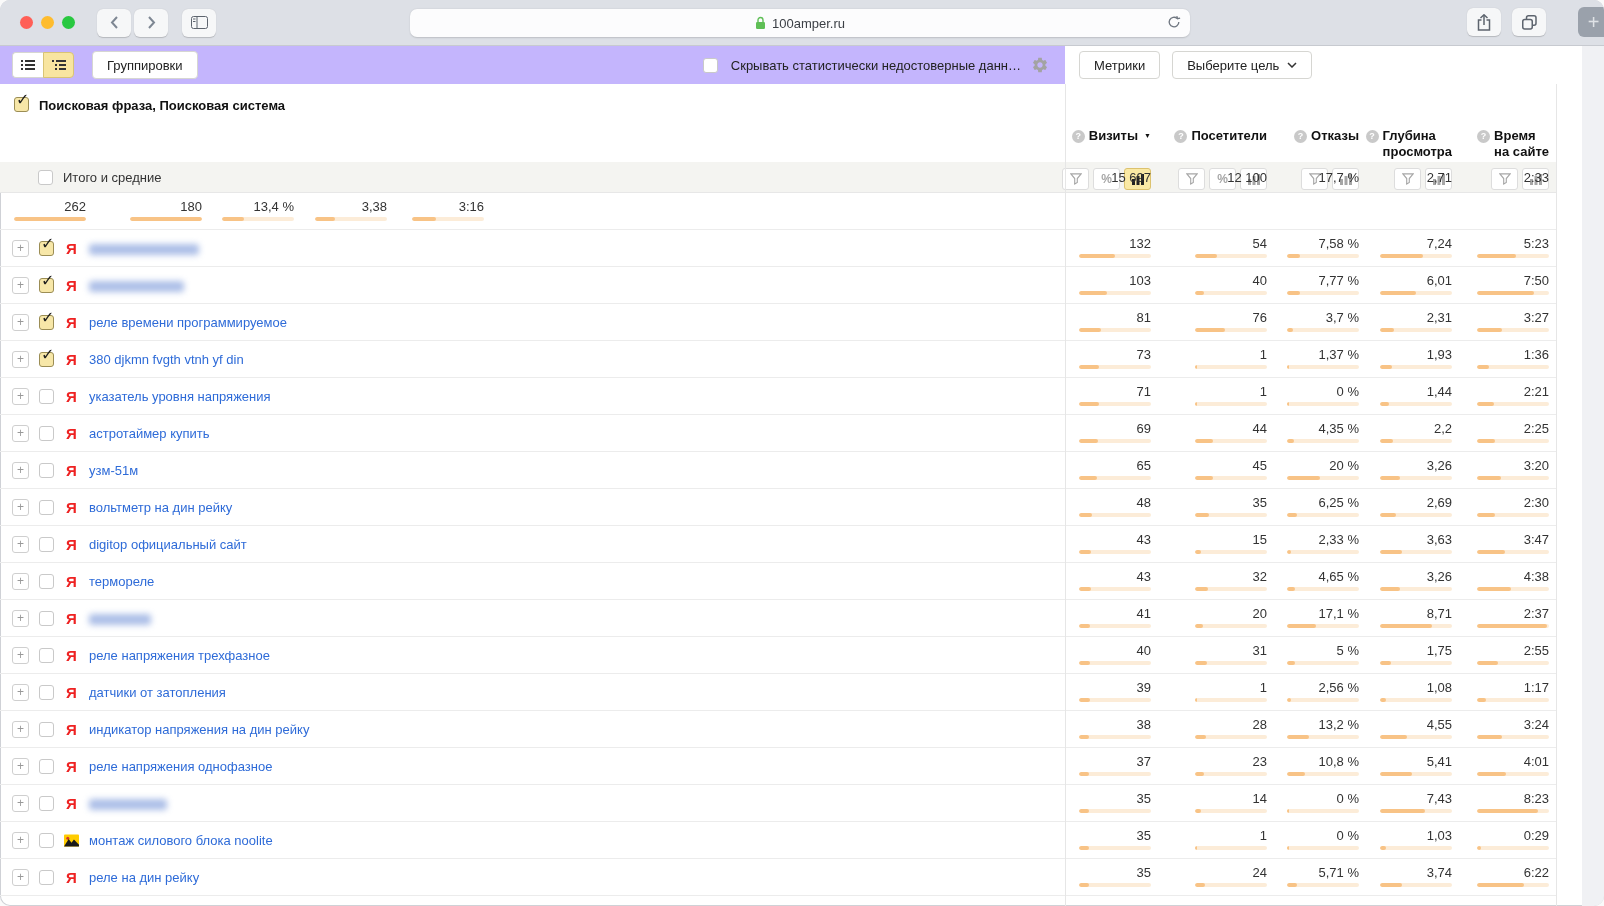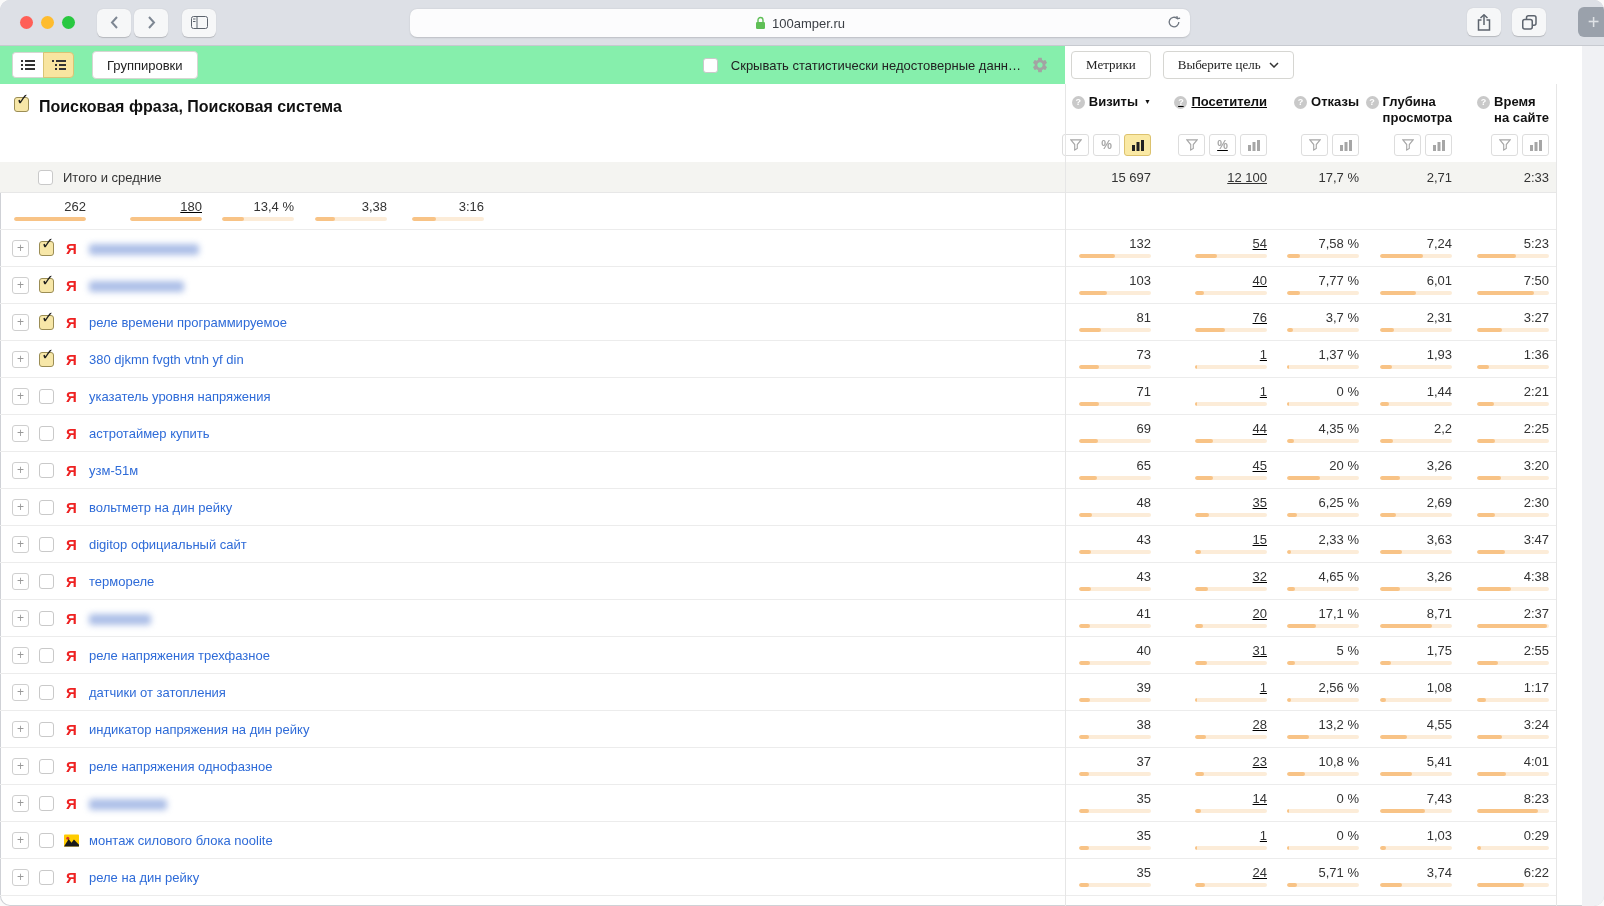--- a/index.html
+++ b/index.html
@@ -14,42 +14,42 @@
   .chrome-btn{width:34px;height:28px;border-radius:6px;background:#f6f7f8;display:flex;align-items:center;justify-content:center;color:#7e8793;box-shadow:0 0.5px 1px rgba(0,0,0,.18);}
   .sidebar-btn{margin-left:14px;}
   .url-bar{position:absolute;left:410px;top:9px;width:780px;height:28px;background:#fcfcfd;border-radius:7px;display:flex;align-items:center;justify-content:center;font-size:13px;color:#3c4046;box-shadow:0 0.5px 1.5px rgba(0,0,0,.15);}
   .url-bar .lock{margin-right:6px;display:flex;}
   .url-refresh{position:absolute;right:9px;top:5px;color:#6f7680;}
   .chrome-right{position:absolute;right:58px;top:8px;display:flex;gap:11px;}
   .newtab-btn{position:absolute;right:-5px;top:7px;width:31px;height:30px;background:#9aa1ab;border-radius:6px;color:#dfe2e6;font-size:20px;display:flex;align-items:center;justify-content:center;}
 
   
   .toolbar{display:flex;height:38px;}
-  .toolbar-left{width:1065px;background:#86efac;display:flex;align-items:center;box-sizing:border-box;padding-left:12px;}
-  .toolbar-right{flex:1;background:#fff;display:flex;align-items:center;padding-left:6px;gap:12px;font-family:Liberation Serif, serif;}
+  .toolbar-left{width:1065px;background:#c4b5fd;display:flex;align-items:center;box-sizing:border-box;padding-left:12px;}
+  .toolbar-right{flex:1;background:#fff;display:flex;align-items:center;padding-left:14px;gap:12px;}
   .toggle-group{display:flex;}
   .tbtn{width:31px;height:26px;border:1px solid #d6d6d2;background:#fff;display:flex;align-items:center;justify-content:center;box-sizing:border-box;}
   .tbtn:first-child{border-radius:4px 0 0 4px;border-right:none;}
   .tbtn:last-child{border-radius:0 4px 4px 0;}
   .tbtn.active{background:#f8e5a0;border-color:#d9c475;}
   .btn{height:28px;border:1px solid #d6d6d2;border-radius:4px;background:#fff;display:flex;align-items:center;padding:0 14px;font-size:13px;color:#222;box-sizing:border-box;white-space:nowrap;}
   .groupings{margin-left:18px;}
   .tb-spacer{flex:1;}
   .hide-check{display:flex;align-items:center;gap:13px;font-size:13px;color:#222;white-space:nowrap;}
   .gear{margin:0 16px 0 10px;display:flex;}
   .chev-down{margin-left:8px;display:flex;}
 
   
   .thead{display:flex;height:78px;background:#fff;}
   .thead-left{width:1065px;box-sizing:border-box;padding:13px 0 0 14px;display:flex;gap:10px;align-items:flex-start;}
-  .dim-title{font-size:16px;font-weight:bold;color:#111;margin-top:1px;}
+  .dim-title{font-size:13px;font-weight:bold;color:#111;margin-top:1px;}
   .thead-right{display:flex;}
   .hcol{display:flex;flex-direction:column;align-items:flex-end;box-sizing:border-box;padding:10px 6px 0 0;}
-  .c0{width:92px;}.c1{width:116px;text-decoration:underline;}.c2{width:92px;}.c3{width:93px;}.c4{width:97px;}
-  .h-label{min-height:37px;text-align:left;}
+  .c0{width:92px;}.c1{width:116px;}.c2{width:92px;}.c3{width:93px;}.c4{width:97px;}
+  .h-label{min-height:37px;text-align:left;margin-top:34px;}
   .h-line1{display:flex;align-items:center;gap:4px;font-size:13px;font-weight:bold;color:#111;line-height:16px;}
   .h-line2{font-size:13px;font-weight:bold;color:#111;line-height:15px;margin-left:17px;}
   .help{width:13px;height:13px;border-radius:50%;background:#c9c9c9;color:#fff;font-size:9px;font-weight:bold;line-height:13px;text-align:center;flex:0 0 13px;}
   .help::after{content:"?";}
   .sort-icon{color:#111;font-size:7px;margin-left:2px;}
   .sort-icon::after{content:"▼";}
   .h-filters{display:flex;gap:4px;margin-top:3px;}
   .fbtn{width:27px;height:22px;border:1px solid #ddd;border-radius:3px;background:#fff;display:flex;align-items:center;justify-content:center;color:#a6a6a6;box-sizing:border-box;}
   .fbtn.active{background:#fae9a4;border-color:#dcc26e;color:#222;}
   .fbtn.pct{font-size:12px;font-weight:bold;}

